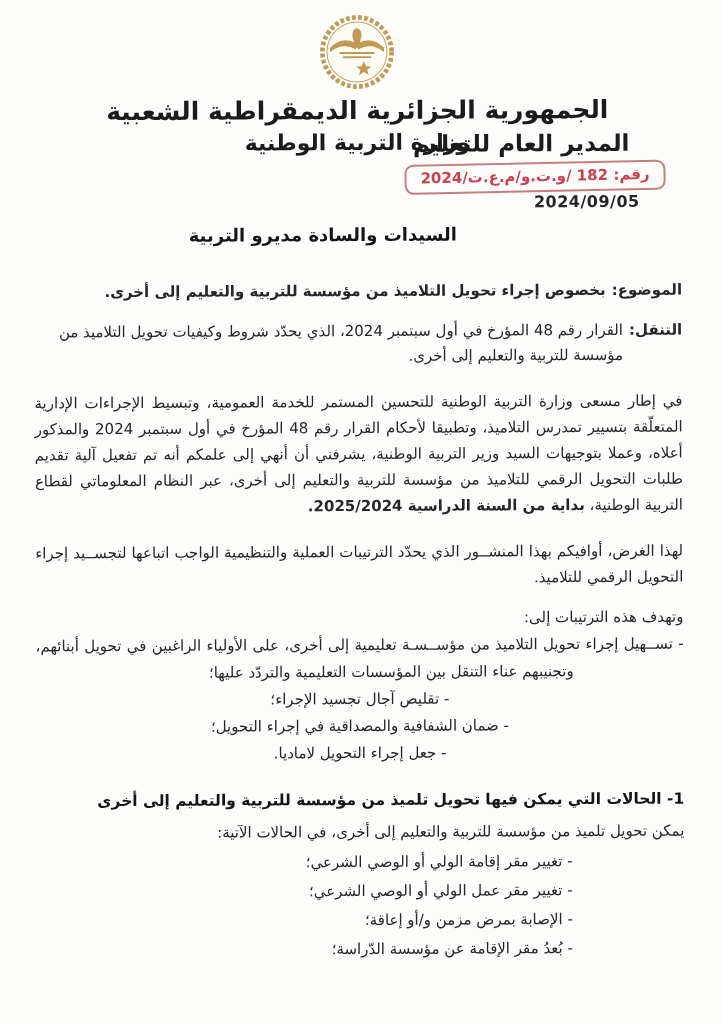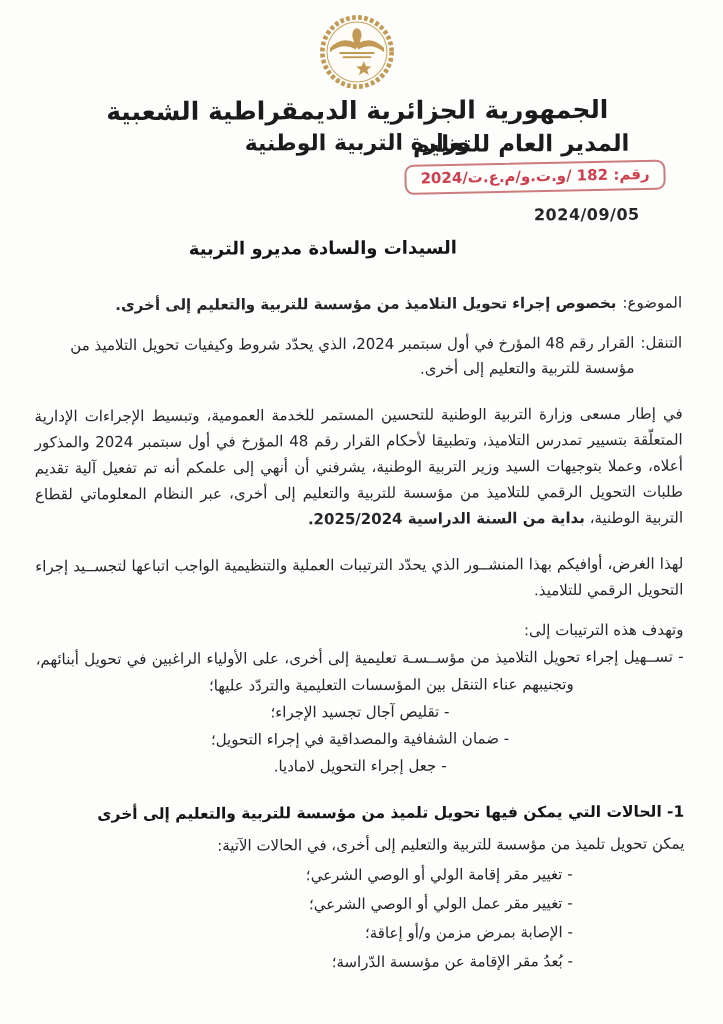--- a/index.html
+++ b/index.html
@@ -28,30 +28,30 @@
   }
   .office-title{font-size:23px;font-weight:bold;color:#1b1b1d;margin-left:0;margin-right:52px;}
   .stamp{
     margin-top:6px;margin-right:16px;
     border:2px solid #cb7d7d;border-radius:9px;
     padding:3px 14px 5px;
     font-size:15px;font-weight:bold;color:#ce3e4d;
     transform:rotate(-0.9deg);
     background:rgba(255,255,255,.4);
   }
-  .doc-date{margin-top:13px;margin-right:42px;font-size:16px;font-weight:bold;direction:ltr;letter-spacing:.5px;}
+  .doc-date{margin-right:42px;font-size:16px;font-weight:bold;direction:ltr;letter-spacing:.5px;}
   
   .recipient{
     margin:12px 0 0;text-align:center;transform:translateX(-35px);
     font-size:18px;font-weight:bold;color:#151517;
   }
   
   .meta{margin-top:34px;font-size:15px;line-height:25px;}
   .meta-row{display:flex;gap:6px;}
-  .meta-label{font-weight:normal;white-space:nowrap;}
+  .meta-label{font-weight:bold;white-space:nowrap;}
   .subject-text{font-weight:bold;}
   .reference-text{font-weight:normal;}
   
   .para{font-size:15px;line-height:26px;text-align:justify;margin:20px 0 0;}
   .para .emph{font-weight:bold;}
   .goals-intro{margin:18px 0 0;font-size:15px;}
   ul.goals{margin:5px 0 0;padding:0;list-style:none;font-size:15px;line-height:27px;}
   ul.goals li::before{content:"- ";}
   ul.goals li.wide{text-align:justify;padding-right:110px;text-indent:-110px;}
   ul.goals li.ctr{text-align:center;}

